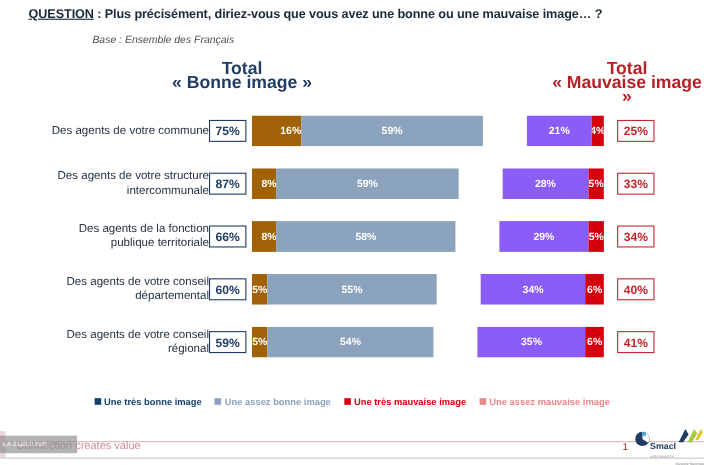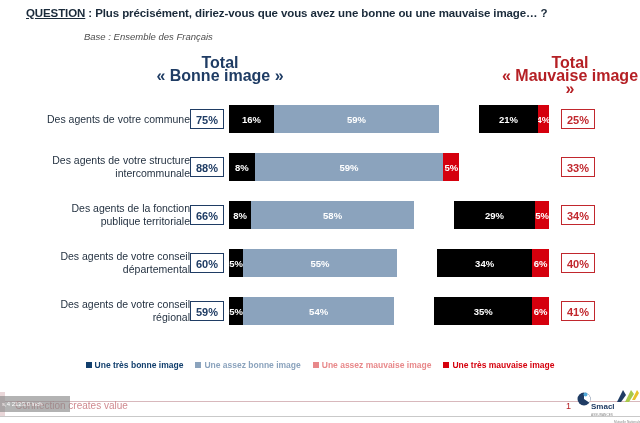--- a/index.html
+++ b/index.html
@@ -121,23 +121,23 @@
     height: 100%;
     display: flex;
     align-items: center;
     justify-content: center;
     color: #ffffff;
     font-size: 9.5px;
     font-weight: bold;
     overflow: hidden;
     white-space: nowrap;
   }
-  .seg-tres-bonne { background: #000000; }
+  .seg-tres-bonne { background: #a16207; justify-content: flex-end; }
   .seg-assez-bonne { background: #8ba3bd; }
-  .seg-assez-mauvaise { background: #000000; margin-left: 40px; }
+  .seg-assez-mauvaise { background: #8b5cf6; margin-left: 40px; }
   .seg-tres-mauvaise { background: #d5000d; }
 
   
   #legend {
     position: absolute;
     left: 0;
     top: 360px;
     width: 640px;
     display: flex;
     justify-content: center;
@@ -283,27 +283,30 @@
           <span>21%</span>
         </div>
         <div class="seg seg-tres-mauvaise" style="width: 4%;">
           <span>4%</span>
         </div>
       </div>
       <div class="total-box total-bad">25%</div>
     </div>
     <div class="row">
       <div class="row-label">Des agents de votre structure<br><span>intercommunale</span></div>
-      <div class="total-box total-good">88%</div>
+      <div class="total-box total-good">87%</div>
       <div class="bar">
         <div class="seg seg-tres-bonne" style="width: 8%;">
           <span>8%</span>
         </div>
         <div class="seg seg-assez-bonne" style="width: 59%;">
           <span>59%</span>
+        </div>
+        <div class="seg seg-assez-mauvaise" style="width: 28%;">
+          <span>28%</span>
         </div>
         <div class="seg seg-tres-mauvaise" style="width: 5%;">
           <span>5%</span>
         </div>
       </div>
       <div class="total-box total-bad">33%</div>
     </div>
     <div class="row">
       <div class="row-label">Des agents de la fonction<br><span>publique territoriale</span></div>
       <div class="total-box total-good">66%</div>
@@ -365,27 +368,27 @@
 
 <div id="legend">
     <div class="legend-item lg-0">
       <span class="legend-swatch" style="background: rgb(18, 63, 109);"></span>
       <span style="color: rgb(18, 63, 109);">Une très bonne image</span>
     </div>
     <div class="legend-item lg-1">
       <span class="legend-swatch" style="background: rgb(139, 163, 189);"></span>
       <span style="color: rgb(139, 163, 189);">Une assez bonne image</span>
     </div>
+    <div class="legend-item lg-3">
+      <span class="legend-swatch" style="background: rgb(213, 0, 13);"></span>
+      <span style="color: rgb(213, 0, 13);">Une très mauvaise image</span>
+    </div>
     <div class="legend-item lg-2">
       <span class="legend-swatch" style="background: rgb(232, 136, 138);"></span>
       <span style="color: rgb(232, 136, 138);">Une assez mauvaise image</span>
-    </div>
-    <div class="legend-item lg-3">
-      <span class="legend-swatch" style="background: rgb(213, 0, 13);"></span>
-      <span style="color: rgb(213, 0, 13);">Une très mauvaise image</span>
     </div>
   </div>
 
 <div id="footer-rule-top"></div>
 <div id="footer-left-accent"></div>
 <div id="footer-tagline">Connection creates value</div>
 <div id="watermark">s,4 2123.0 inch</div>
 <div id="page-number">1</div>
 
 <div id="logo-smacl">

